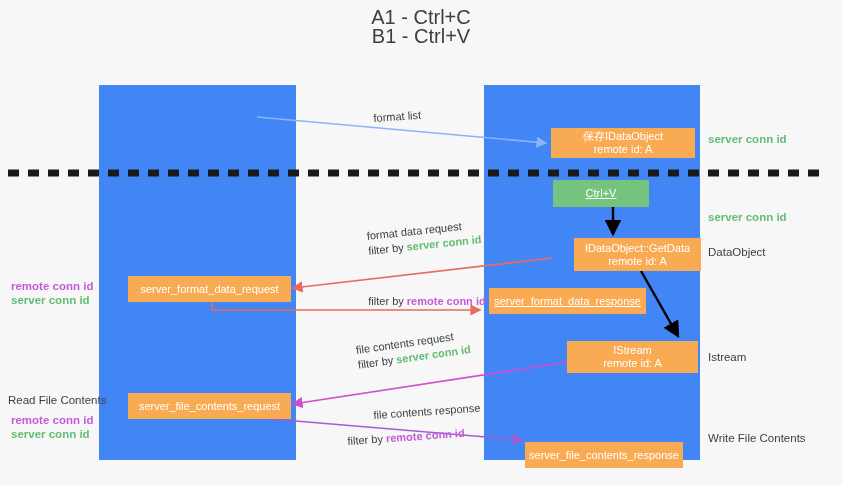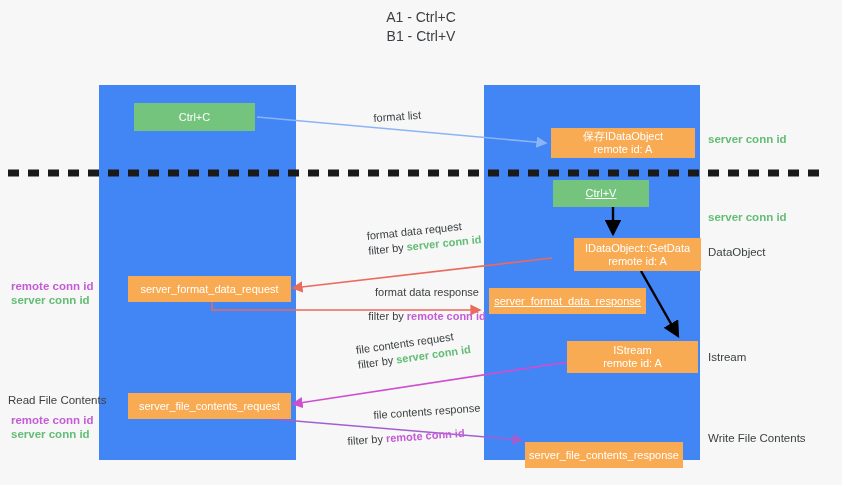--- a/index.html
+++ b/index.html
@@ -23,21 +23,21 @@
     height: 485px;
   }
   .abs { position: absolute; }
 
   
   .title {
     left: 0;
     top: 8px;
     width: 842px;
     text-align: center;
-    font-size: 14px;
+    font-size: 20px;
     line-height: 19px;
     color: #3c4043;
     white-space: pre;
   }
 
   
   .lane-head {
     text-align: center;
     font-size: 11.5px;
     line-height: 13px;
@@ -144,23 +144,20 @@
 
     <line x1="552" y1="258" x2="293" y2="288" stroke="#ea6a5e" stroke-width="1.6" marker-end="url(#ah-red)"></line>
 
     <path d="M 212,302 L 212,310 L 480,310" fill="none" stroke="#ea6a5e" stroke-width="1.6" marker-end="url(#ah-red)"></path>
 
     <line x1="568" y1="362" x2="293" y2="404" stroke="#cf4ecf" stroke-width="1.6" marker-end="url(#ah-magenta)"></line>
 
     <line x1="212" y1="414" x2="522" y2="440" stroke="#a25fd0" stroke-width="1.6" marker-end="url(#ah-purple)"></line>
   </svg>
 
-  <div class="abs node green" style="left:134px; top:103px; width:121px; height:28px;">
-    <span>Ctrl+C</span>
-  </div>
 
   <div class="abs node orange" style="left:128px; top:393px; width:163px; height:26px;">
     <span>server_file_contents_request</span>
   </div>
 
   <div class="abs node orange" style="left:128px; top:276px; width:163px; height:26px;">
     <span>server_format_data_request</span>
   </div>
 
   <div class="abs node orange" style="left:551px; top:128px; width:144px; height:30px;">
@@ -195,21 +192,20 @@
   </div>
 
   <div class="abs edge-label" style="left:366px; top:229px; transform:rotate(-6deg);">
     <div>format data request</div>
     <div>
       <span>filter by </span><span class="hl-green">server conn id</span>
     </div>
   </div>
 
   <div class="abs edge-label" style="left:337px; top:285px;">
-    <div style="text-align:center; width:180px;">format data response</div>
     <div style="text-align:center; width:180px; margin-top:9px;">
       <span>filter by </span><span class="hl-purple">remote conn id</span>
     </div>
   </div>
 
   <div class="abs edge-label" style="left:355px; top:343px; transform:rotate(-8deg);">
     <div>file contents request</div>
     <div>
       <span>filter by </span><span class="hl-green">server conn id</span>
     </div>

